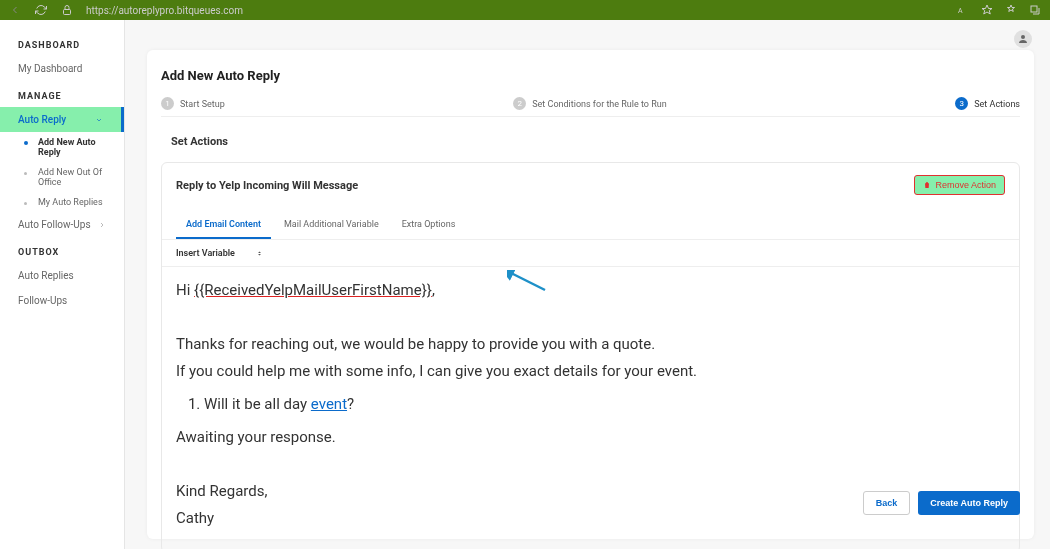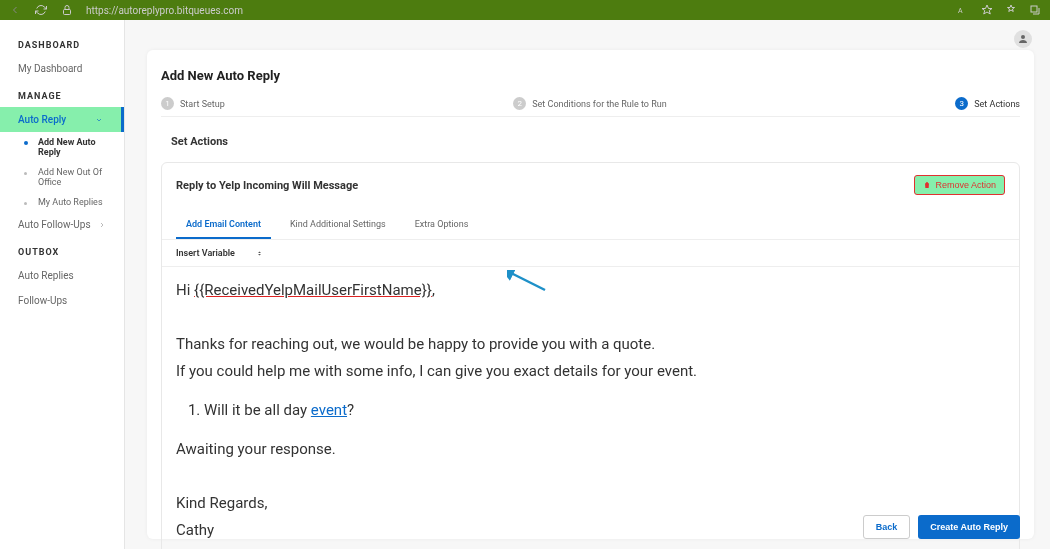--- a/index.html
+++ b/index.html
@@ -28,33 +28,33 @@
 .step { display: flex; align-items: center; gap: 6px; font-size: 9px; color: #666; }
 .step-num { width: 13px; height: 13px; border-radius: 50%; background: #ccc; color: #fff; display: flex; align-items: center; justify-content: center; font-size: 8px; }
 .step.active .step-num { background: #0b6bcb; }
 .step.active { color: #333; }
 .section-title { font-size: 11px; font-weight: 700; margin: 0 0 14px 10px; }
 .action-card { border: 1px solid #e8e8e8; border-radius: 6px; margin: 0 0 10px 0; }
 .action-head { display: flex; justify-content: space-between; align-items: center; padding: 12px 14px 0; }
 .action-title { font-size: 11px; font-weight: 700; }
 .remove-btn { border: 1px solid #e03030; color: #e03030; background: #86efac; font-size: 9px; padding: 4px 8px; border-radius: 3px; display: flex; align-items: center; gap: 4px; cursor: pointer; }
 .remove-btn svg { width: 8px; height: 8px; fill: #e03030; }
-.tabs { display: flex; gap: 9px; padding: 10px 14px 0; border-bottom: 1px solid #eee; margin-top: 6px; }
+.tabs { display: flex; gap: 3px; padding: 10px 14px 0; border-bottom: 1px solid #eee; margin-top: 6px; }
 .tab { font-size: 9px; padding: 8px 10px; color: #666; cursor: pointer; border-bottom: 2px solid transparent; }
 .tab.active { color: #0b6bcb; border-bottom-color: #0b6bcb; font-weight: 600; }
 .toolbar { padding: 8px 14px; border-bottom: 1px solid #eee; font-size: 9px; font-weight: 600; display: flex; align-items: center; gap: 21px; }
 .toolbar svg { width: 7px; height: 7px; fill: #555; }
 .editor { padding: 10px 14px 20px; font-size: 15px; line-height: 1.8; color: #333; position: relative; }
 .editor .var { text-decoration: underline; text-decoration-color: #d22; text-decoration-style: solid; text-underline-offset: 1px; }
-.editor ol { padding-left: 28px; margin: 12px 0; }
+.editor ol { padding-left: 28px; margin: 6px 0; }
 .arrow-annot { position: absolute; top: 3px; left: 345px; width: 40px; height: 22px; }
 .arrow-annot svg { width: 40px; height: 22px; }
 .add-action { border: 1px solid #ccc; background: #fff; color: #0b6bcb; font-size: 9px; padding: 6px 12px; border-radius: 3px; cursor: pointer; display: inline-flex; align-items: center; gap: 4px; font-weight: 600; margin-top: 8px; }
 .add-action svg { width: 9px; height: 9px; stroke: #0b6bcb; }
-.footer-btns { position: absolute; bottom: 0; right: 14px; display: flex; gap: 8px; }
+.footer-btns { position: absolute; bottom: 24px; right: 14px; display: flex; gap: 8px; }
 .btn { font-size: 9px; padding: 6px 12px; border-radius: 3px; cursor: pointer; font-weight: 600; }
 .btn-back { border: 1px solid #ccc; background: #fff; color: #0b6bcb; }
 .btn-create { border: none; background: #0b6bcb; color: #fff; }
 .chevron { width: 8px; height: 8px; }
 </style>
 </head>
 <body>
 
 <div class="browser-bar">
   <span class="bb-icon">
@@ -162,21 +162,21 @@
           <button class="remove-btn">
             <svg viewBox="0 0 24 24">
                 <path d="M6 7h12l-1 14H7L6 7zm3-3h6v3H9V4zM4 7h16"></path>
               </svg>
             <span>Remove Action</span>
           </button>
         </div>
 
         <div class="tabs">
           <div class="tab active">Add Email Content</div>
-          <div class="tab">Kind Additional Settings</div>
+          <div class="tab">Mail Additional Variable</div>
           <div class="tab">Extra Options</div>
         </div>
 
         <div class="toolbar">
           <span>Insert Variable</span>
           <svg viewBox="0 0 24 24">
               <path d="M7 14l5 5 5-5M7 10l5-5 5 5"></path>
             </svg>
         </div>
 

